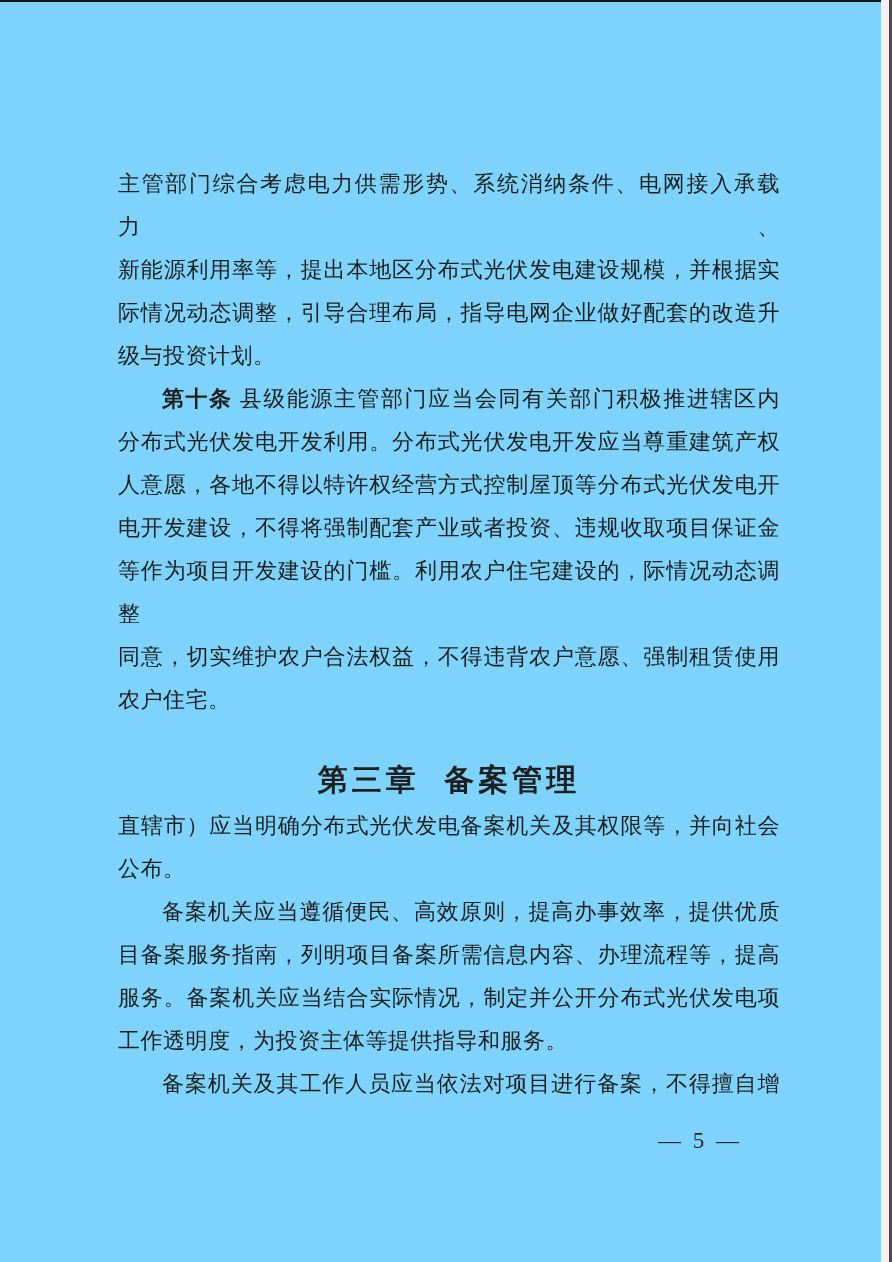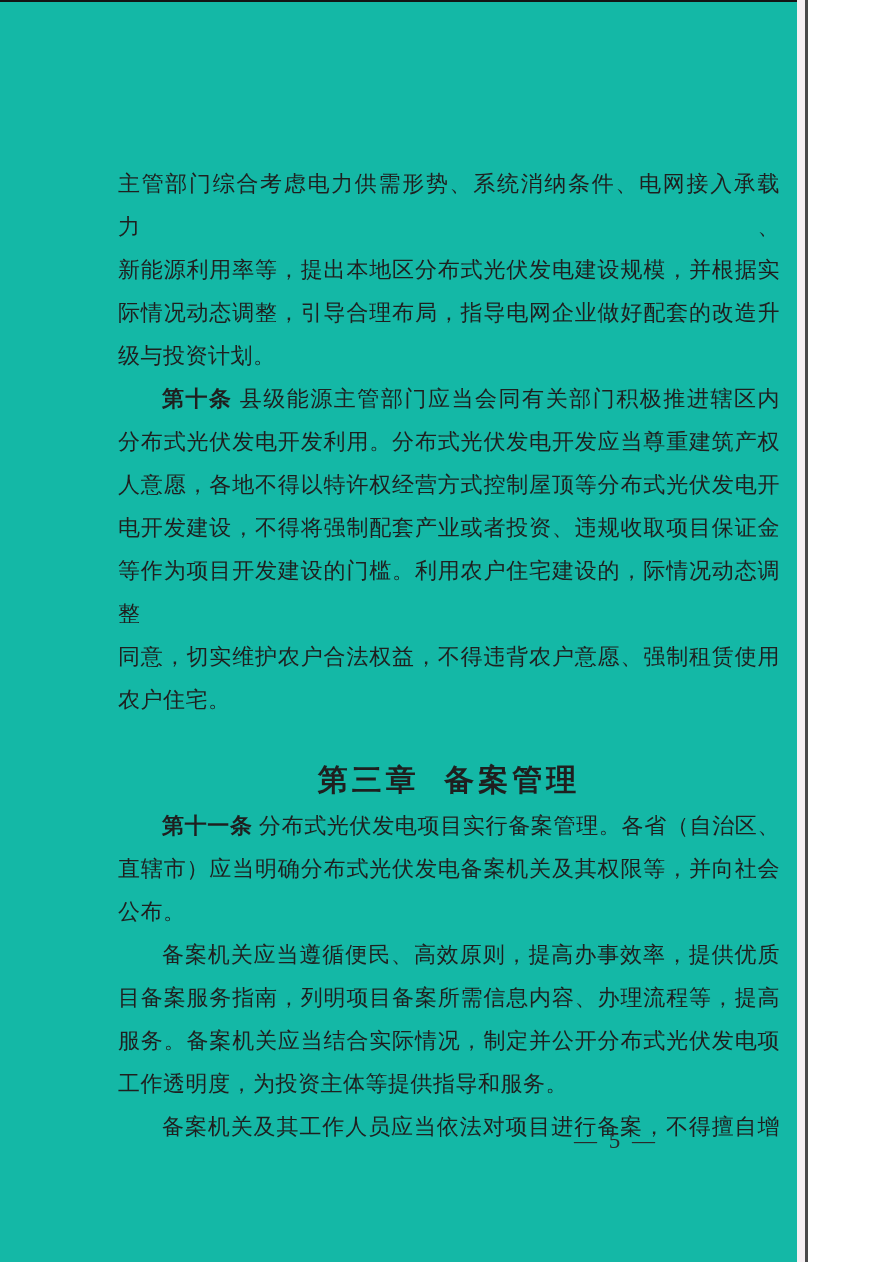--- a/index.html
+++ b/index.html
@@ -2,23 +2,23 @@
 <html><head>
 <meta charset="utf-8">
 <style>
   html, body {
     margin: 0;
     padding: 0;
     background: #ffffff;
   }
   .page {
     position: relative;
-    width: 808px;
+    width: 892px;
     height: 1262px;
-    background: #14b8a6;
+    background: #7dd3fc;
     overflow: hidden;
     font-family: "Liberation Serif", "DejaVu Serif", serif;
     color: #1f1f1f;
   }
   .edge-top {
     position: absolute;
     top: 0; left: 0; right: 0;
     height: 2px;
     background: #141414;
   }
@@ -100,21 +100,20 @@
         <div class="line fill indent"><span class="bold-term">第十条</span><span> 县级能源主管部门应当会同有关部门积极推进辖区内</span></div>
         <div class="line fill">分布式光伏发电开发利用。分布式光伏发电开发应当尊重建筑产权</div>
         <div class="line fill">人意愿，各地不得以特许权经营方式控制屋顶等分布式光伏发电开</div>
         <div class="line fill">电开发建设，不得将强制配套产业或者投资、违规收取项目保证金</div>
         <div class="line fill">等作为项目开发建设的门槛。利用农户住宅建设的，际情况动态调整</div>
         <div class="line fill">同意，切实维护农户合法权益，不得违背农户意愿、强制租赁使用</div>
         <div class="line">农户住宅。</div>
       </div>
       <div class="chapter-heading">第三章  备案管理</div>
       <div class="paragraph">
-        <div class="line fill indent"><span class="bold-term">第十一条</span><span> 分布式光伏发电项目实行备案管理。各省（自治区、</span></div>
         <div class="line fill">直辖市）应当明确分布式光伏发电备案机关及其权限等，并向社会</div>
         <div class="line">公布。</div>
       </div>
       <div class="paragraph">
         <div class="line fill indent">备案机关应当遵循便民、高效原则，提高办事效率，提供优质</div>
         <div class="line fill">目备案服务指南，列明项目备案所需信息内容、办理流程等，提高</div>
         <div class="line fill">服务。备案机关应当结合实际情况，制定并公开分布式光伏发电项</div>
         <div class="line">工作透明度，为投资主体等提供指导和服务。</div>
       </div>
       <div class="paragraph">

